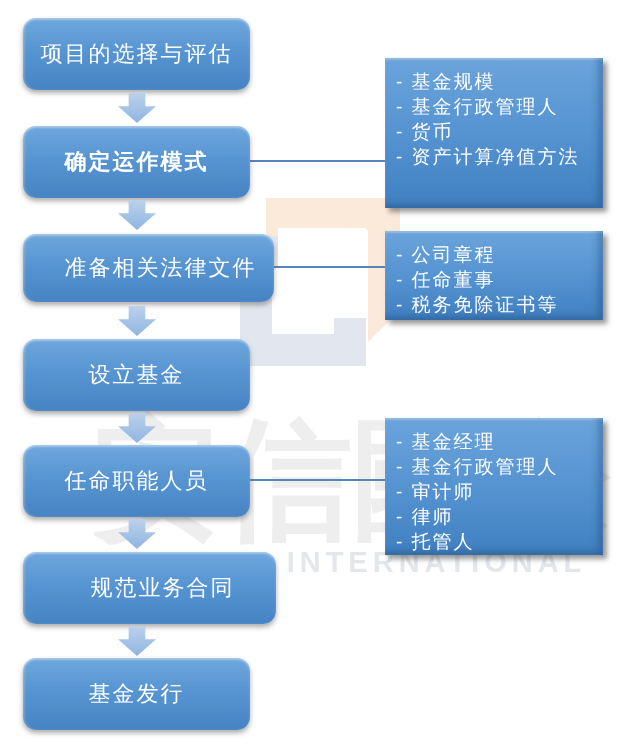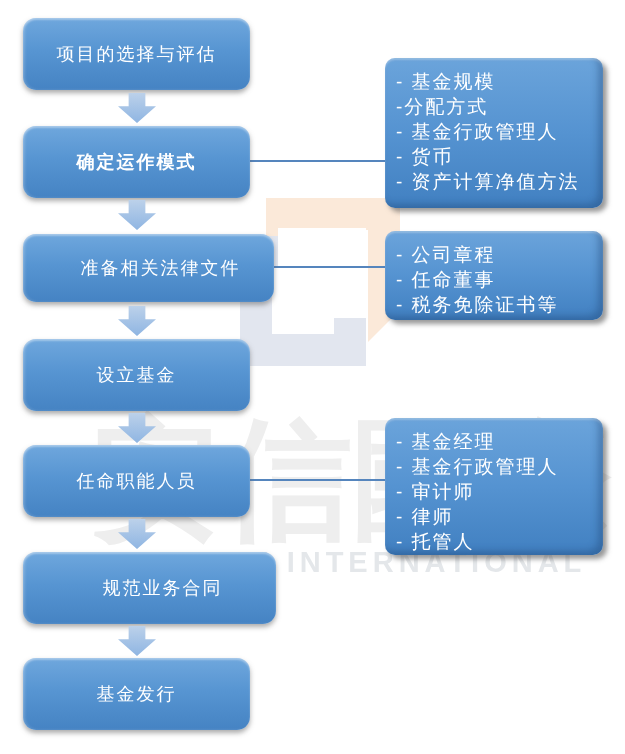--- a/index.html
+++ b/index.html
@@ -28,35 +28,35 @@
 
   
   .step {
     position:absolute; left:23px; width:227px; height:72px;
     border-radius:13px; z-index:2;
     background:linear-gradient(180deg,#6fa7dd 0%,#5795d2 45%,#4583c3 100%);
     box-shadow:0 3px 5px rgba(90,90,90,0.5),
                inset 0 2px 2px rgba(255,255,255,0.35),
                inset 2px 0 3px rgba(255,255,255,0.18);
     display:flex; align-items:center; justify-content:center;
-    color:#ffffff; font-size:18px; letter-spacing:2px; white-space:nowrap;
+    color:#ffffff; font-size:22px; letter-spacing:2px; white-space:nowrap;
   }
 
   
   .down-arrow {
     position:absolute; left:118px; width:38px; height:30px; z-index:2;
     background:linear-gradient(180deg,#bcd1ea 0%,#8fb5e2 100%);
     clip-path:polygon(28% 0, 72% 0, 72% 44%, 100% 44%, 50% 100%, 0 44%, 28% 44%);
     filter:drop-shadow(2px 2px 2px rgba(0,0,0,0.35));
   }
 
   
   .detail {
     position:absolute; left:385px; width:218px; z-index:2;
-    border-radius:10px; box-sizing:border-box; padding:11px 0 0 11px;
+    border-radius:0; box-sizing:border-box; padding:11px 0 0 11px;
     background:linear-gradient(180deg,#6ba4db 0%,#5593d1 50%,#4180c1 100%);
     box-shadow:4px 4px 5px rgba(70,70,70,0.55),
                inset -5px -4px 7px rgba(25,60,105,0.35),
                inset 0 2px 2px rgba(255,255,255,0.3);
     color:#ffffff; font-size:19px; letter-spacing:2px;
   }
   .detail .line { line-height:25px; white-space:nowrap; }
 </style>
 </head>
 <body>
@@ -105,21 +105,20 @@
     <span>规范业务合同</span>
   </div>
   <div class="down-arrow" style="top:626px;"></div>
 
   <div class="step" style="top:658px;">
     <span>基金发行</span>
   </div>
 
   <div class="detail" style="top:58px; height:150px;">
     <div class="line">- 基金规模</div>
-    <div class="line">-分配方式</div>
     <div class="line">- 基金行政管理人</div>
     <div class="line">- 货币</div>
     <div class="line">- 资产计算净值方法</div>
   </div>
 
   <div class="detail" style="top:231px; height:89px;">
     <div class="line">- 公司章程</div>
     <div class="line">- 任命董事</div>
     <div class="line">- 税务免除证书等</div>
   </div>

